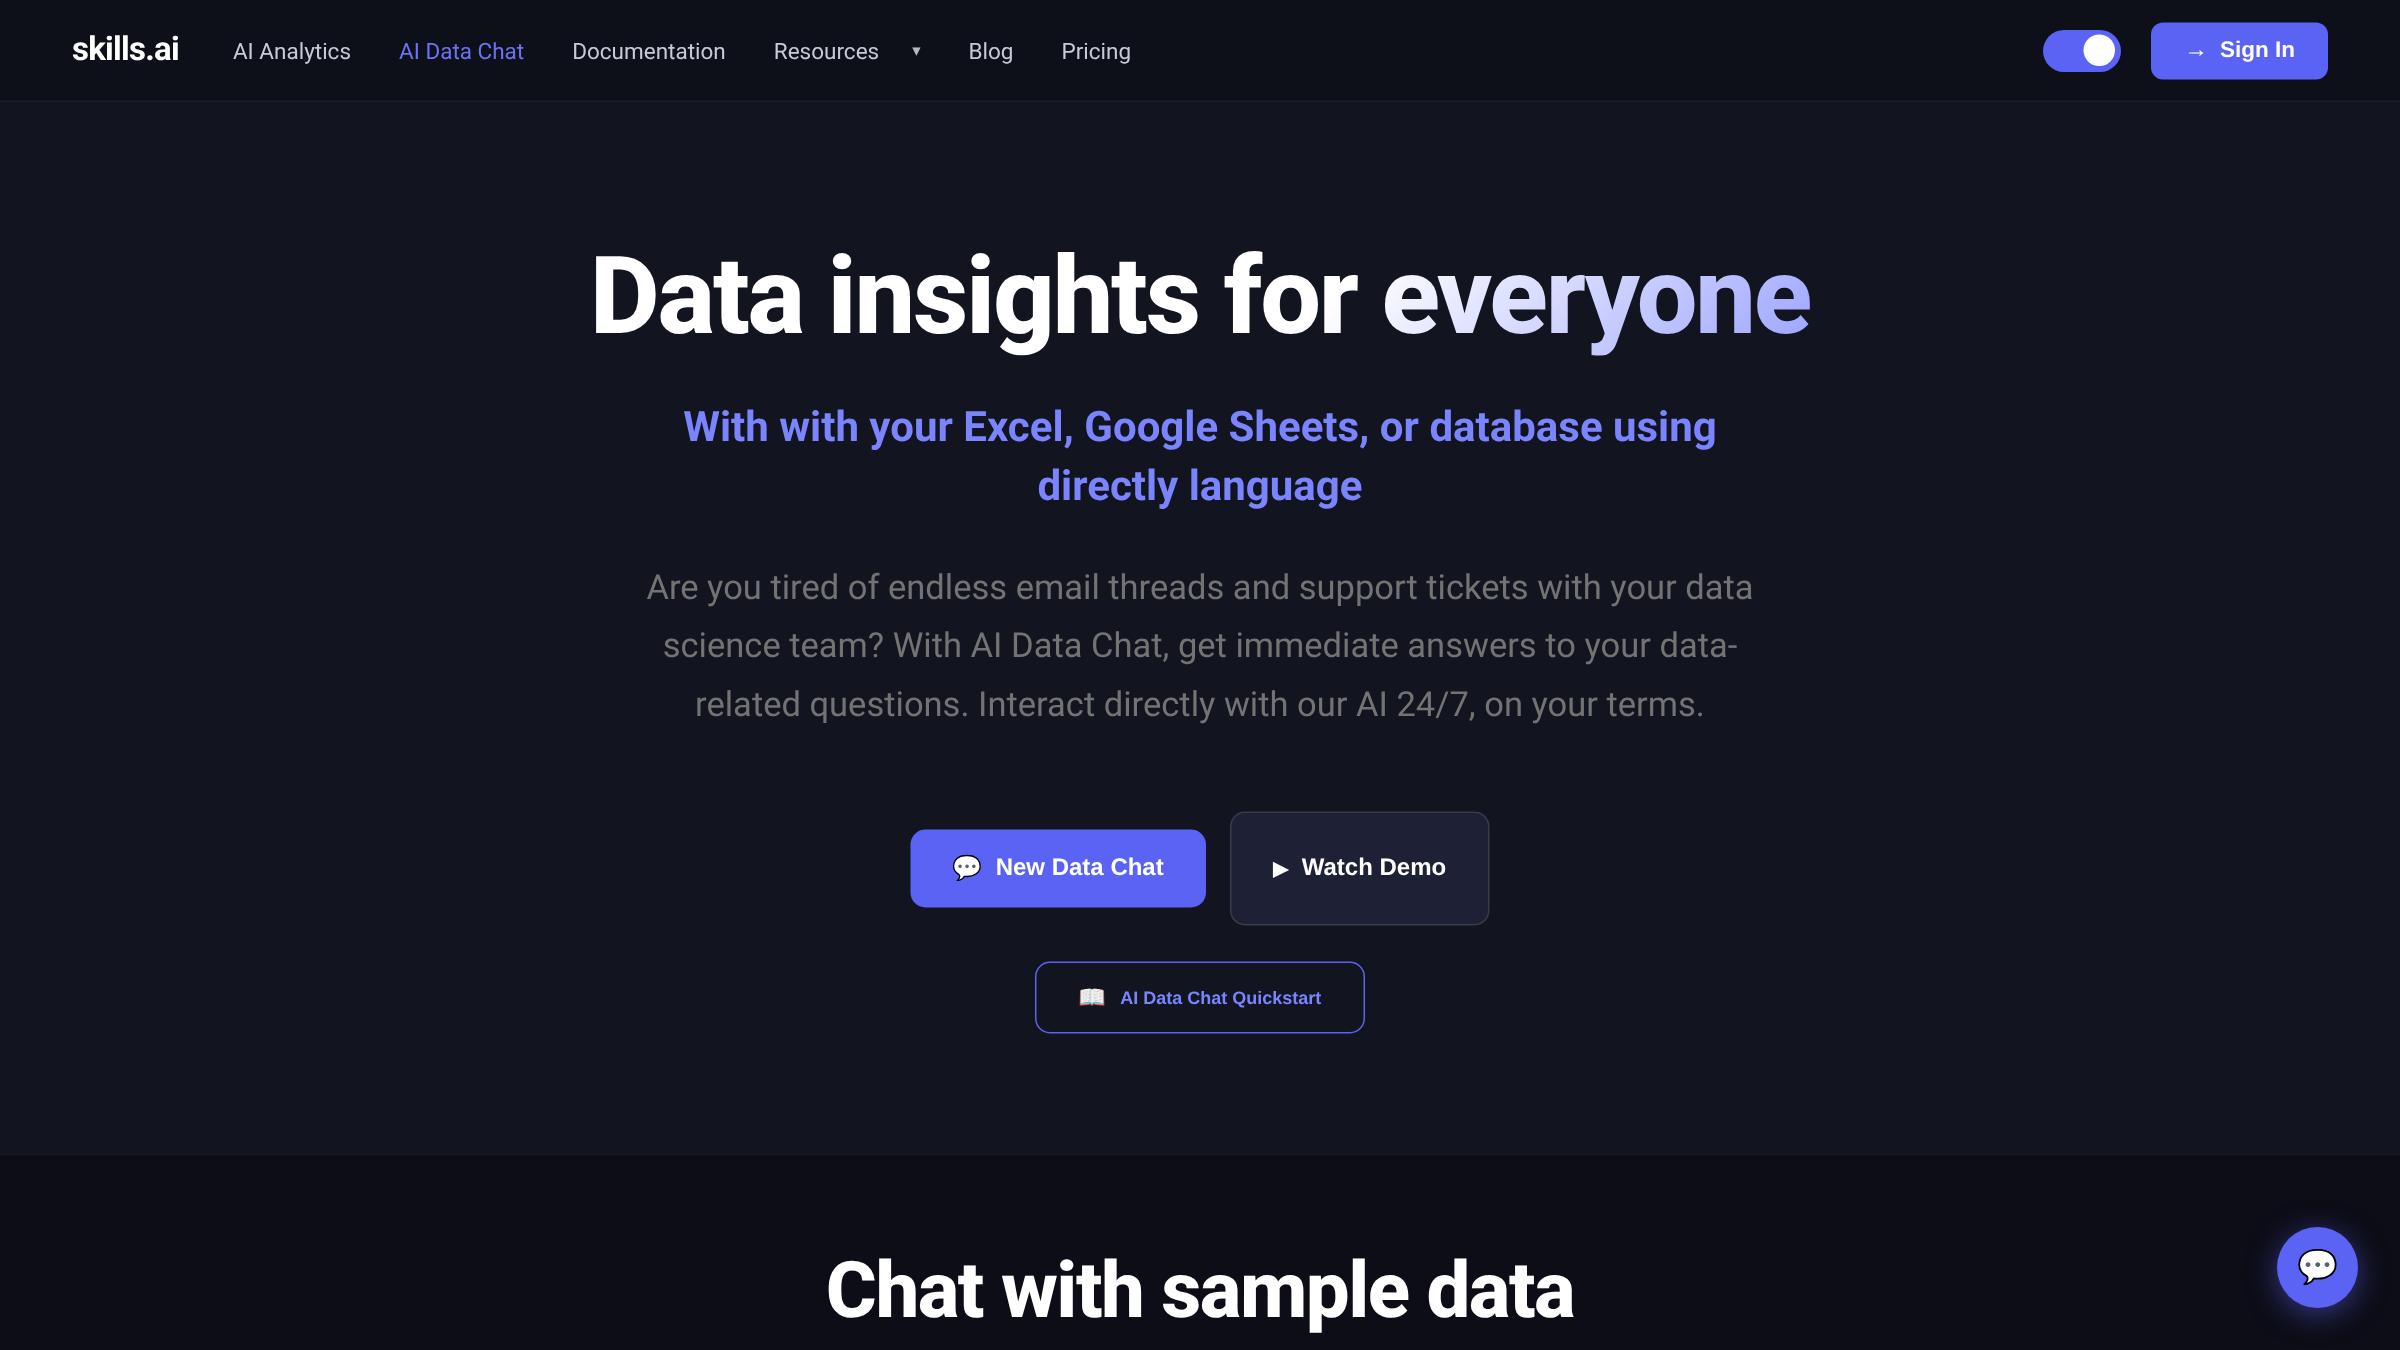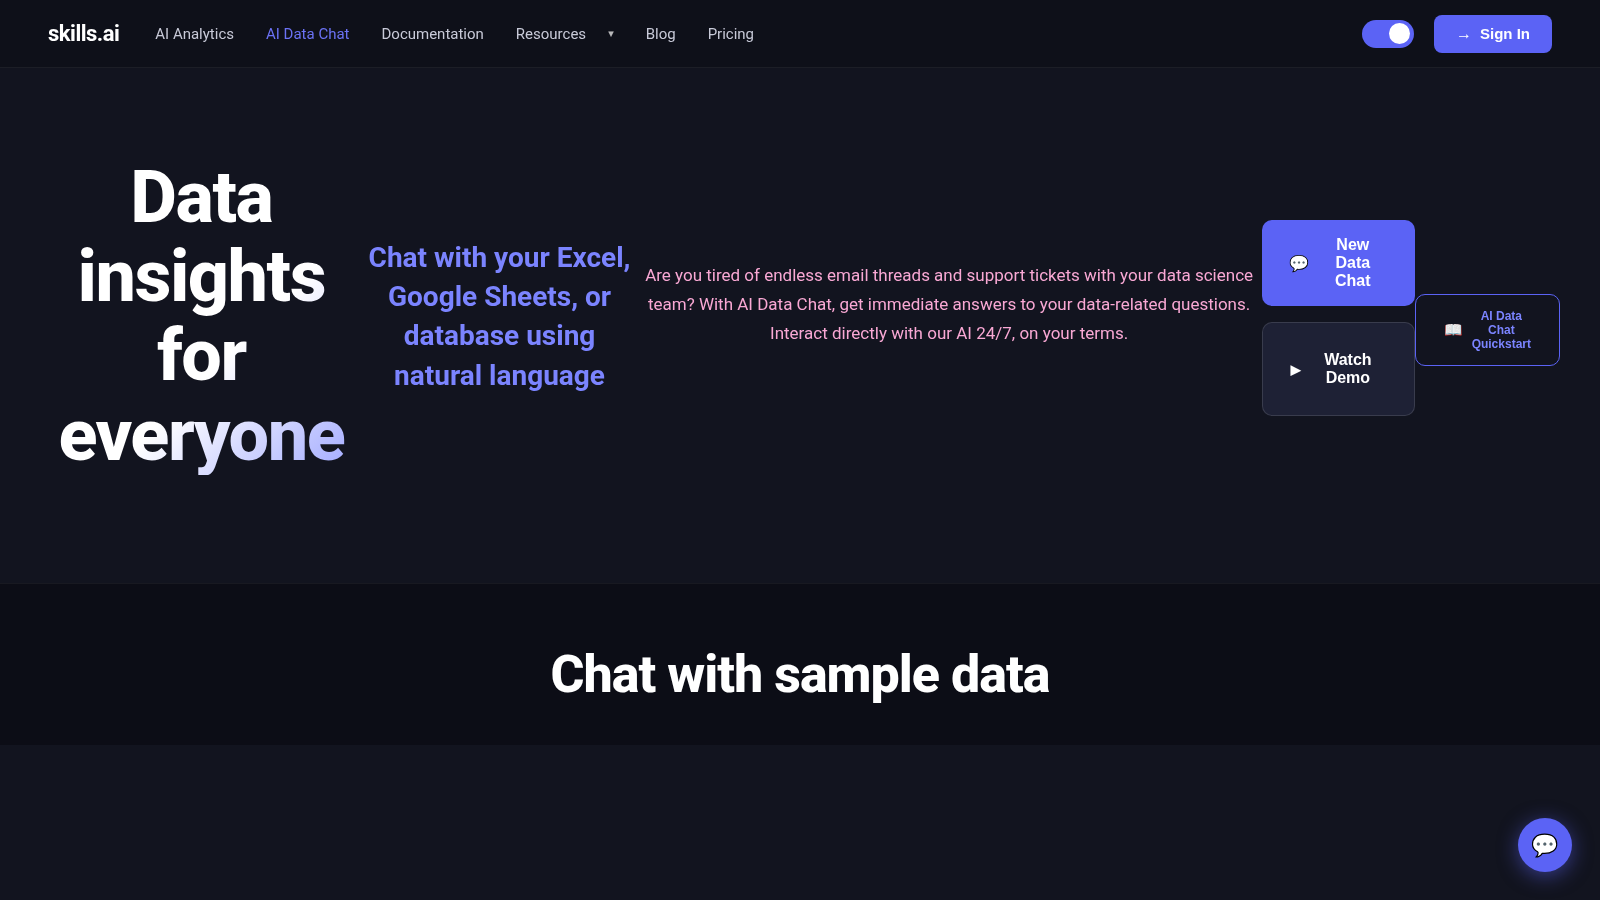--- a/index.html
+++ b/index.html
@@ -118,20 +118,21 @@
       white-space: nowrap;
     }
 
     .sign-in-icon {
       font-size: 16px;
     }
 
     
     .hero {
       display: flex;
+      flex-direction: column;
       align-items: center;
       justify-content: center;
       text-align: center;
       padding: 90px 40px 80px;
       background-color: #12141f;
     }
 
     .hero-title {
       font-size: 72px;
       font-weight: 800;
@@ -152,22 +153,22 @@
       margin-bottom: 28px;
       max-width: 760px;
       line-height: 1.4;
     }
 
     .hero-subtitle span {
       color: #7b84ff;
     }
 
     .hero-desc {
-      font-size: 17px;
-      color: #f9a8d4;
+      font-size: 23px;
+      color: #737373;
       max-width: 760px;
       line-height: 1.7;
       margin-bottom: 52px;
     }
 
     
     .cta-row {
       display: flex;
       align-items: center;
       gap: 16px;
@@ -302,23 +303,23 @@
       <span class="sign-in-icon">→</span>
       <span>Sign In</span>
     </button>
   </div>
 </nav>
 
 <section class="hero">
   <h1 class="hero-title">Data insights for everyone</h1>
 
   <p class="hero-subtitle">
-    <span>Chat with your Excel, Google Sheets, or database using</span>
+    <span>With with your Excel, Google Sheets, or database using</span>
     <br>
-    <span style="color:#7b84ff;">natural language</span>
+    <span style="color:#7b84ff;">directly language</span>
   </p>
 
   <p class="hero-desc">Are you tired of endless email threads and support tickets with your data science team? With AI Data Chat, get immediate answers to your data-related questions. Interact directly with our AI 24/7, on your terms.</p>
 
   <div class="cta-row">
     <button class="btn-primary">
       <span class="icon-chat"></span>
       <span>New Data Chat</span>
     </button>
     <button class="btn-secondary">

